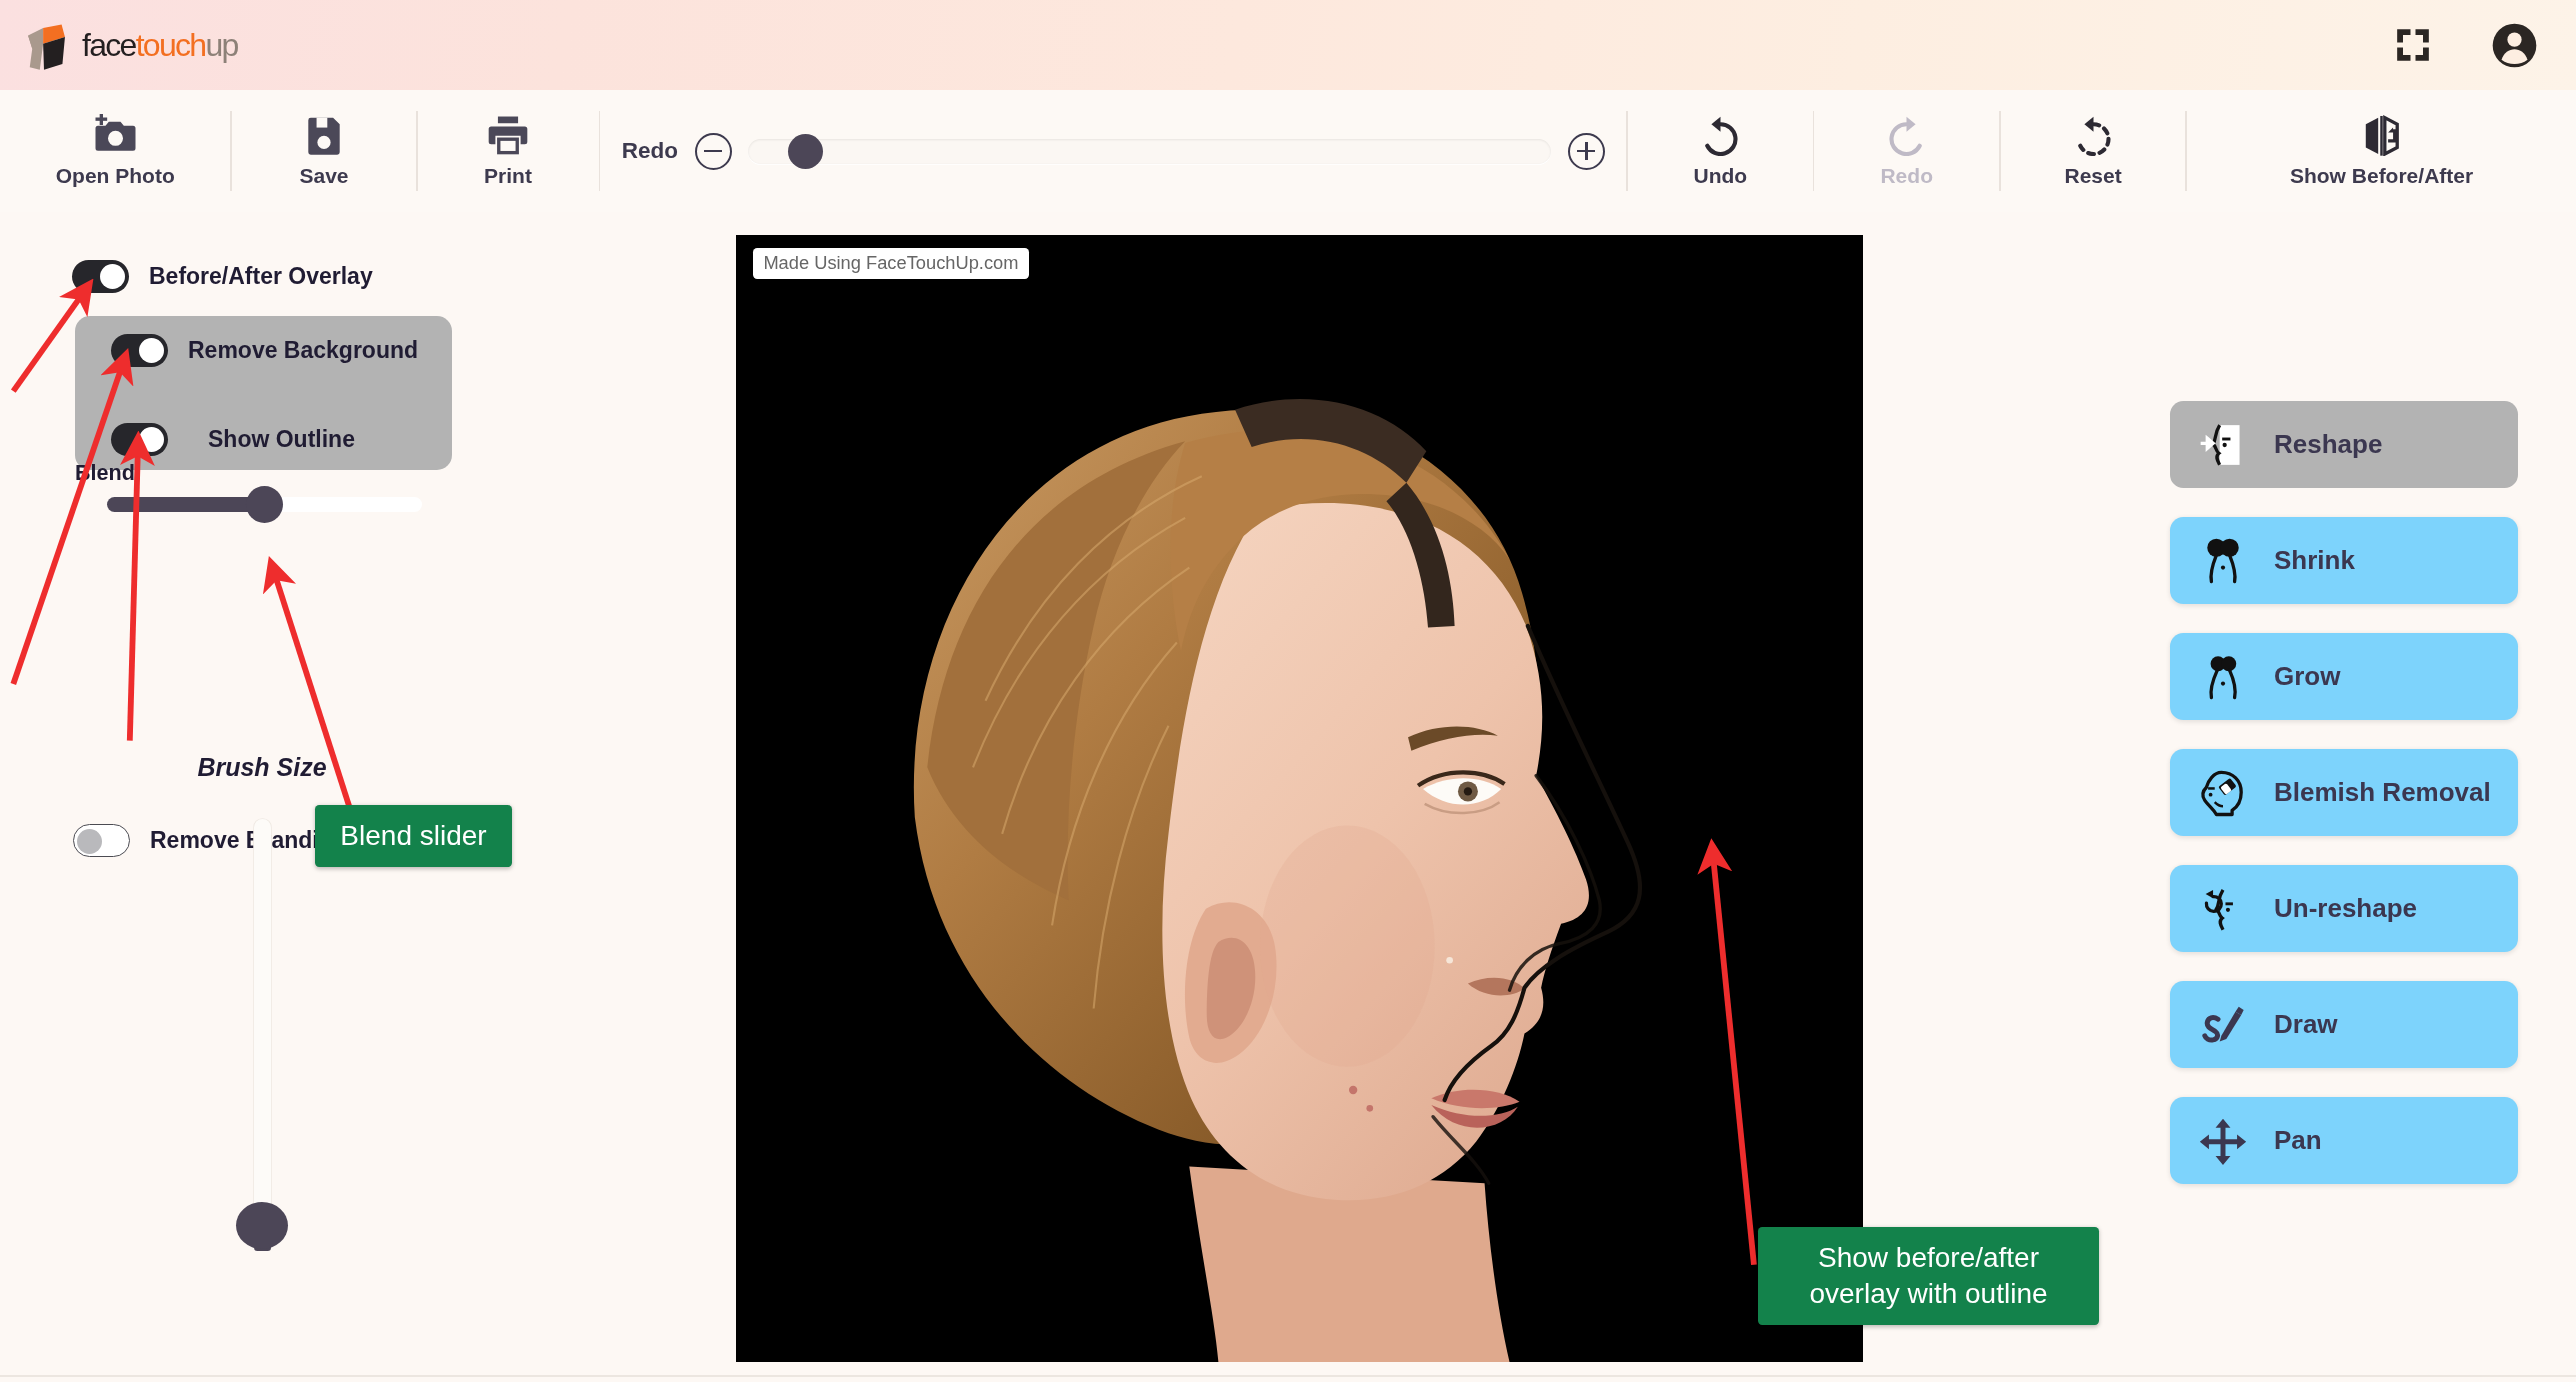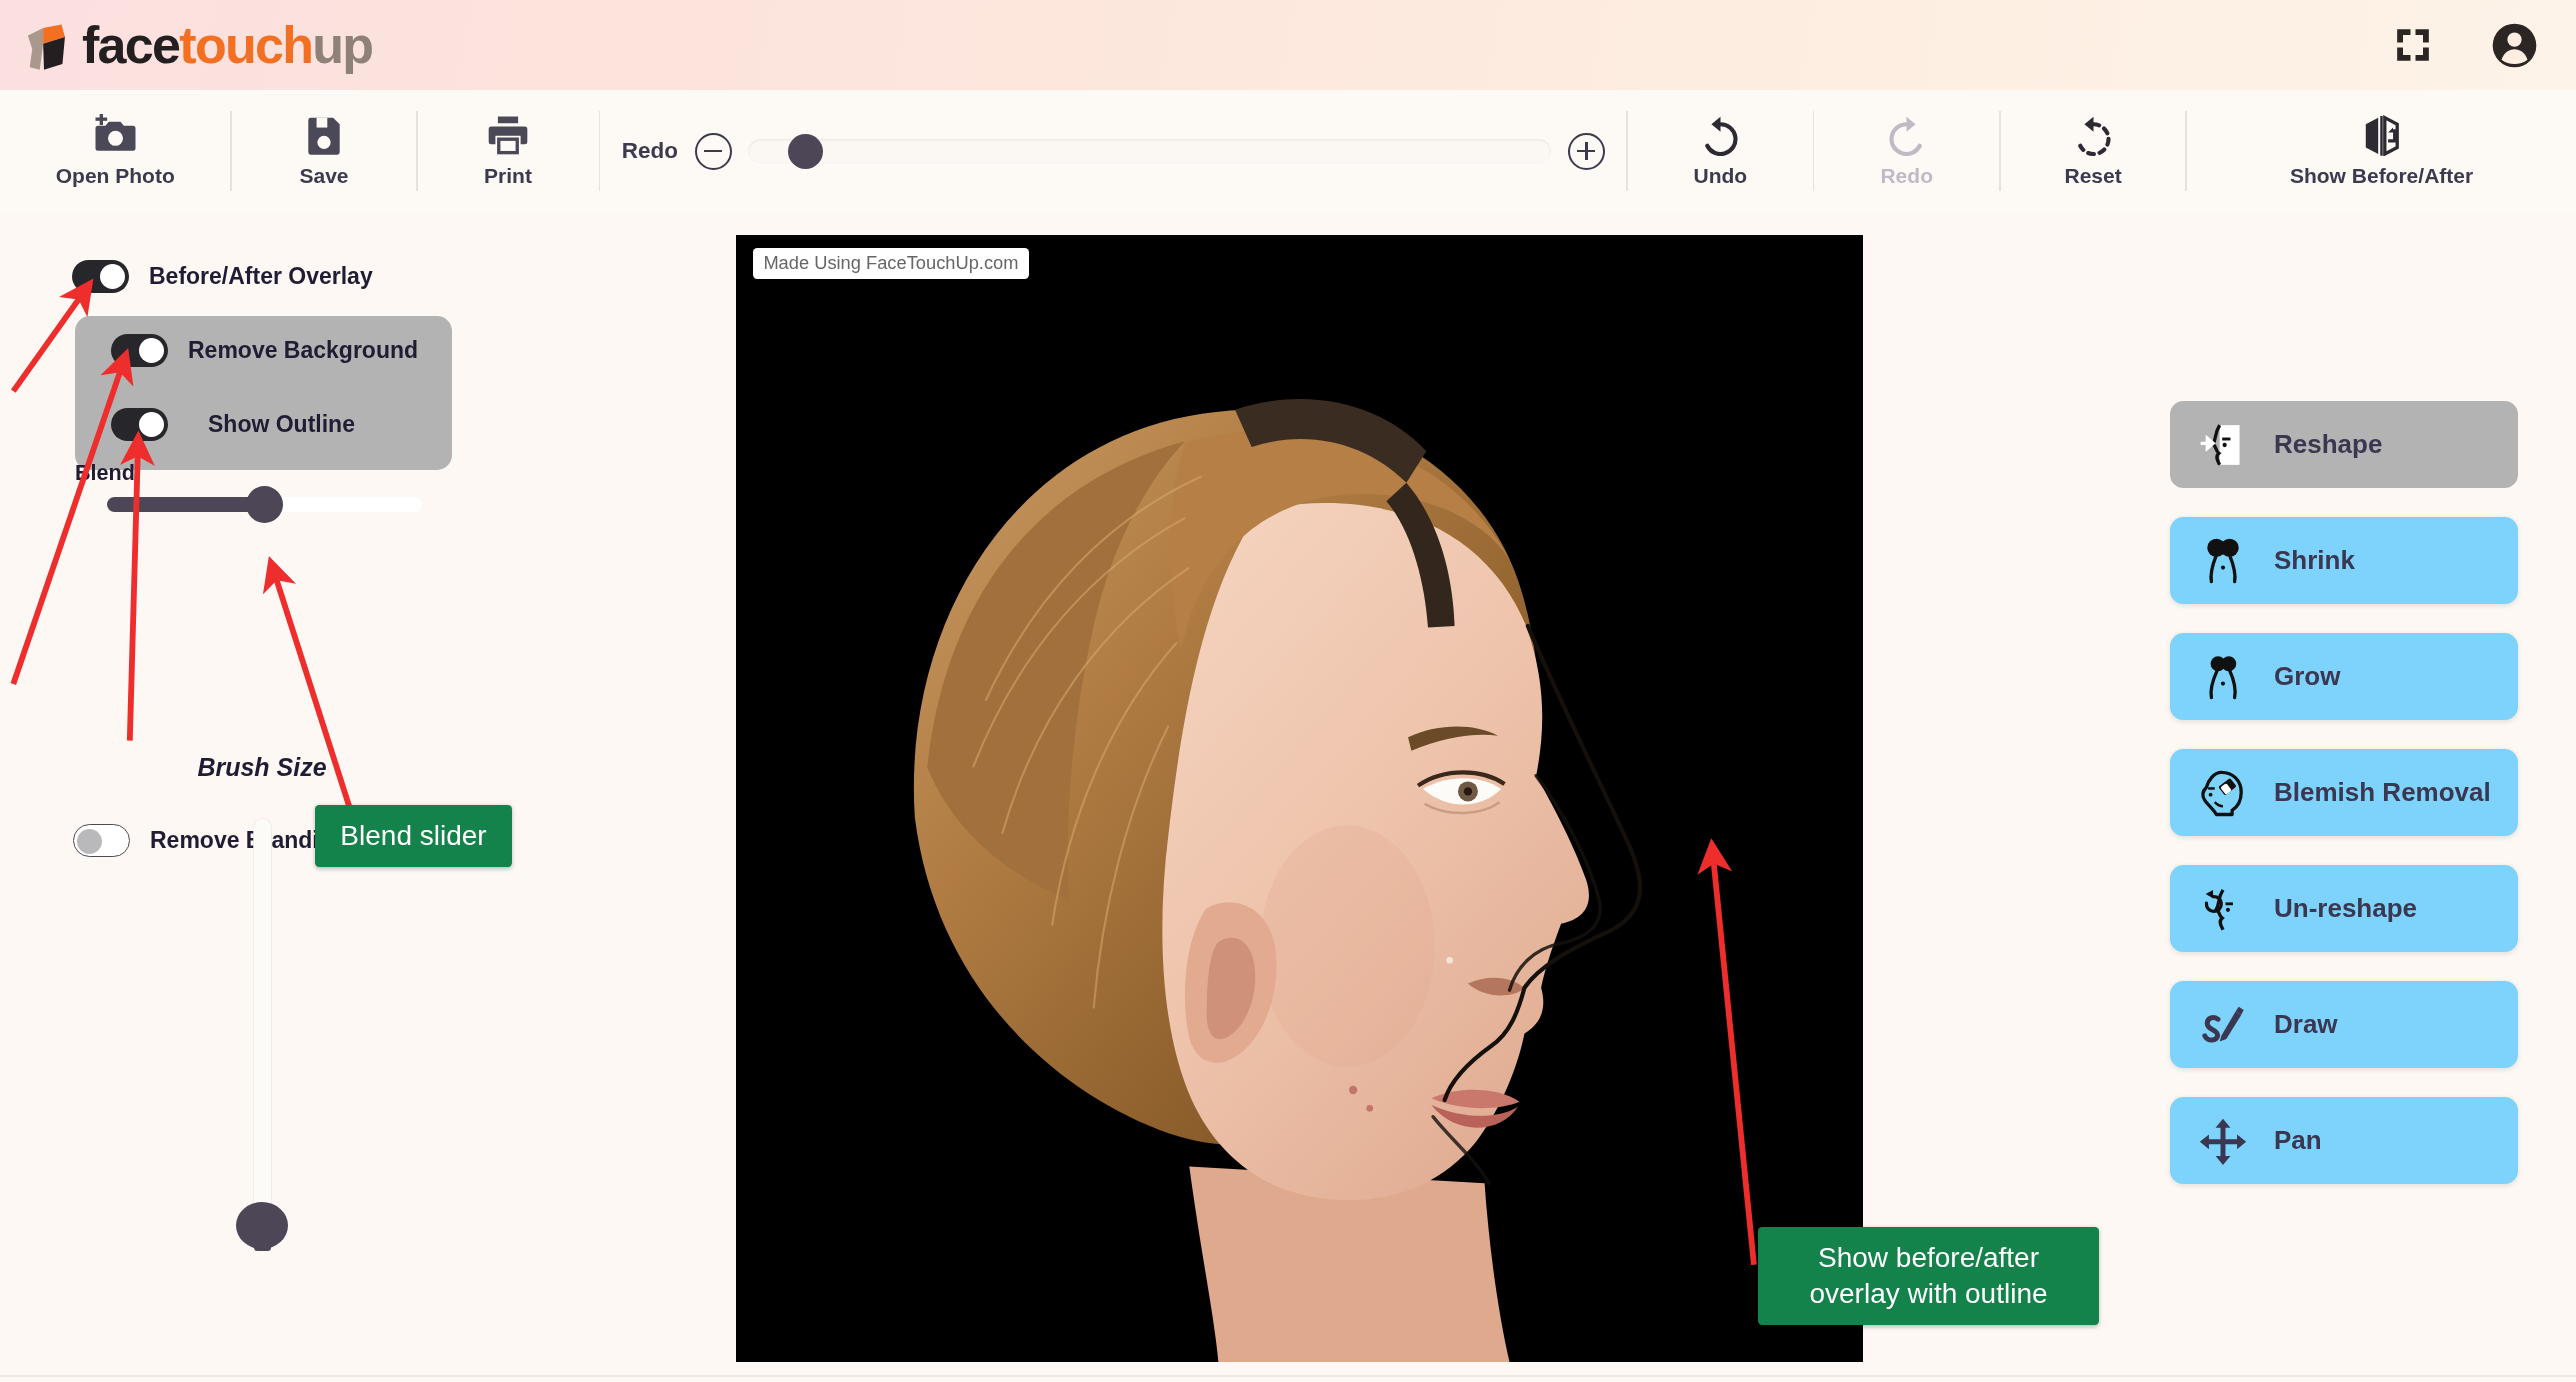--- a/index.html
+++ b/index.html
@@ -13,21 +13,21 @@
 
   
   .header {
     position: absolute; left: 0; top: 0; width: 2576px; height: 90px;
     background: linear-gradient(100deg, #fbe0e0 0%, #fce3dc 22%, #fde8dd 48%, #fdeee1 72%, #fdf3e8 100%);
     display: flex; align-items: center; justify-content: space-between;
     padding: 0 38px 0 18.3px;
   }
   .brand { display: flex; align-items: center; gap: 6.7px; }
   .brand-logo { width: 57px; height: 57px; position: relative; }
-  .brand-word { font-size: 52px; letter-spacing: -1.7px; font-weight: 700; line-height: 1; display: flex; }
+  .brand-word { font-size: 32px; letter-spacing: -1.7px; font-weight: 400; line-height: 1; display: flex; }
   .bw1 { color: #231f20; }
   .bw2 { color: #f36f21; }
   .bw3 { color: #8d8178; }
   .header-right { display: flex; align-items: center; gap: 58px; }
   .hicon { cursor: pointer; display: flex; align-items: center; justify-content: center; }
 
   
   .toolbar {
     position: absolute; left: 0; top: 90px; width: 2576px; height: 122px;
     background: #fdf9f5; display: flex; align-items: center;
@@ -255,21 +255,21 @@
       <div class="sw-label">Before/After Overlay</div>
     </div>
 
     <div class="overlay-card">
       <div class="toggle-row" style="position:absolute; left:36px; top:17.5px;">
         <div class="sw on">
             <div class="knob"></div>
           </div>
         <div class="sw-label">Remove Background</div>
       </div>
-      <div class="toggle-row" style="position:absolute; left:36px; top:92px;gap:40px;">
+      <div class="toggle-row" style="position:absolute; left:36px; top:107px;gap:40px;">
         <div class="sw on">
             <div class="knob"></div>
           </div>
         <div class="sw-label">Show Outline</div>
       </div>
     </div>
 
     <div class="blend-title" style="position:absolute; left:75px; top:248px; width:377px;">Blend</div>
 
     <div class="blend-track" style="position:absolute; left:107px; top:285px;">

